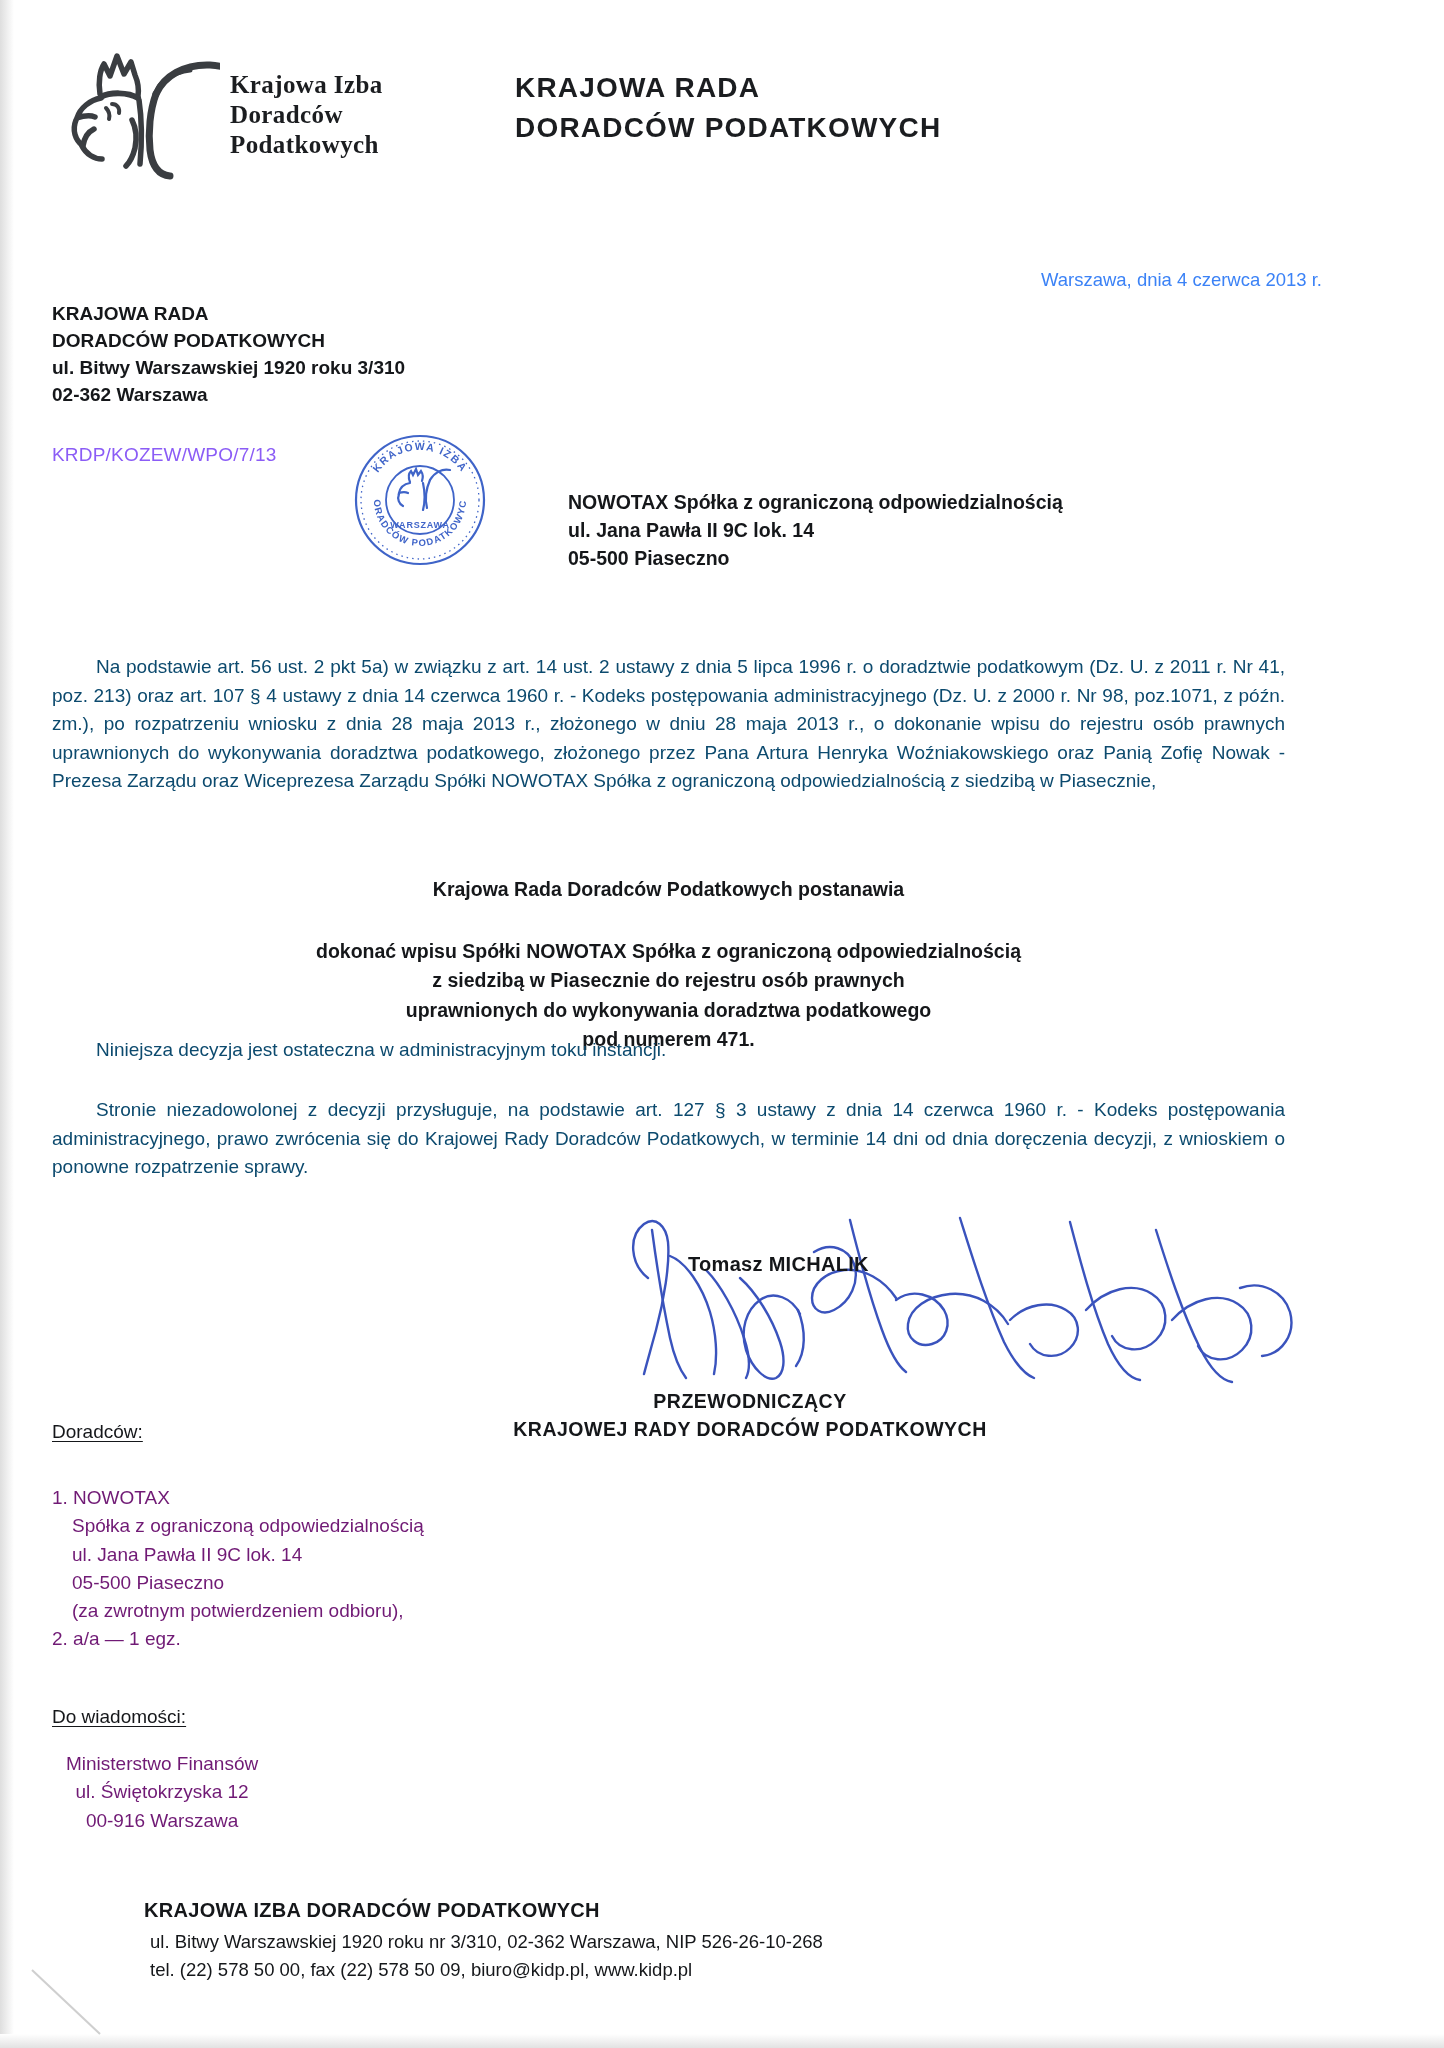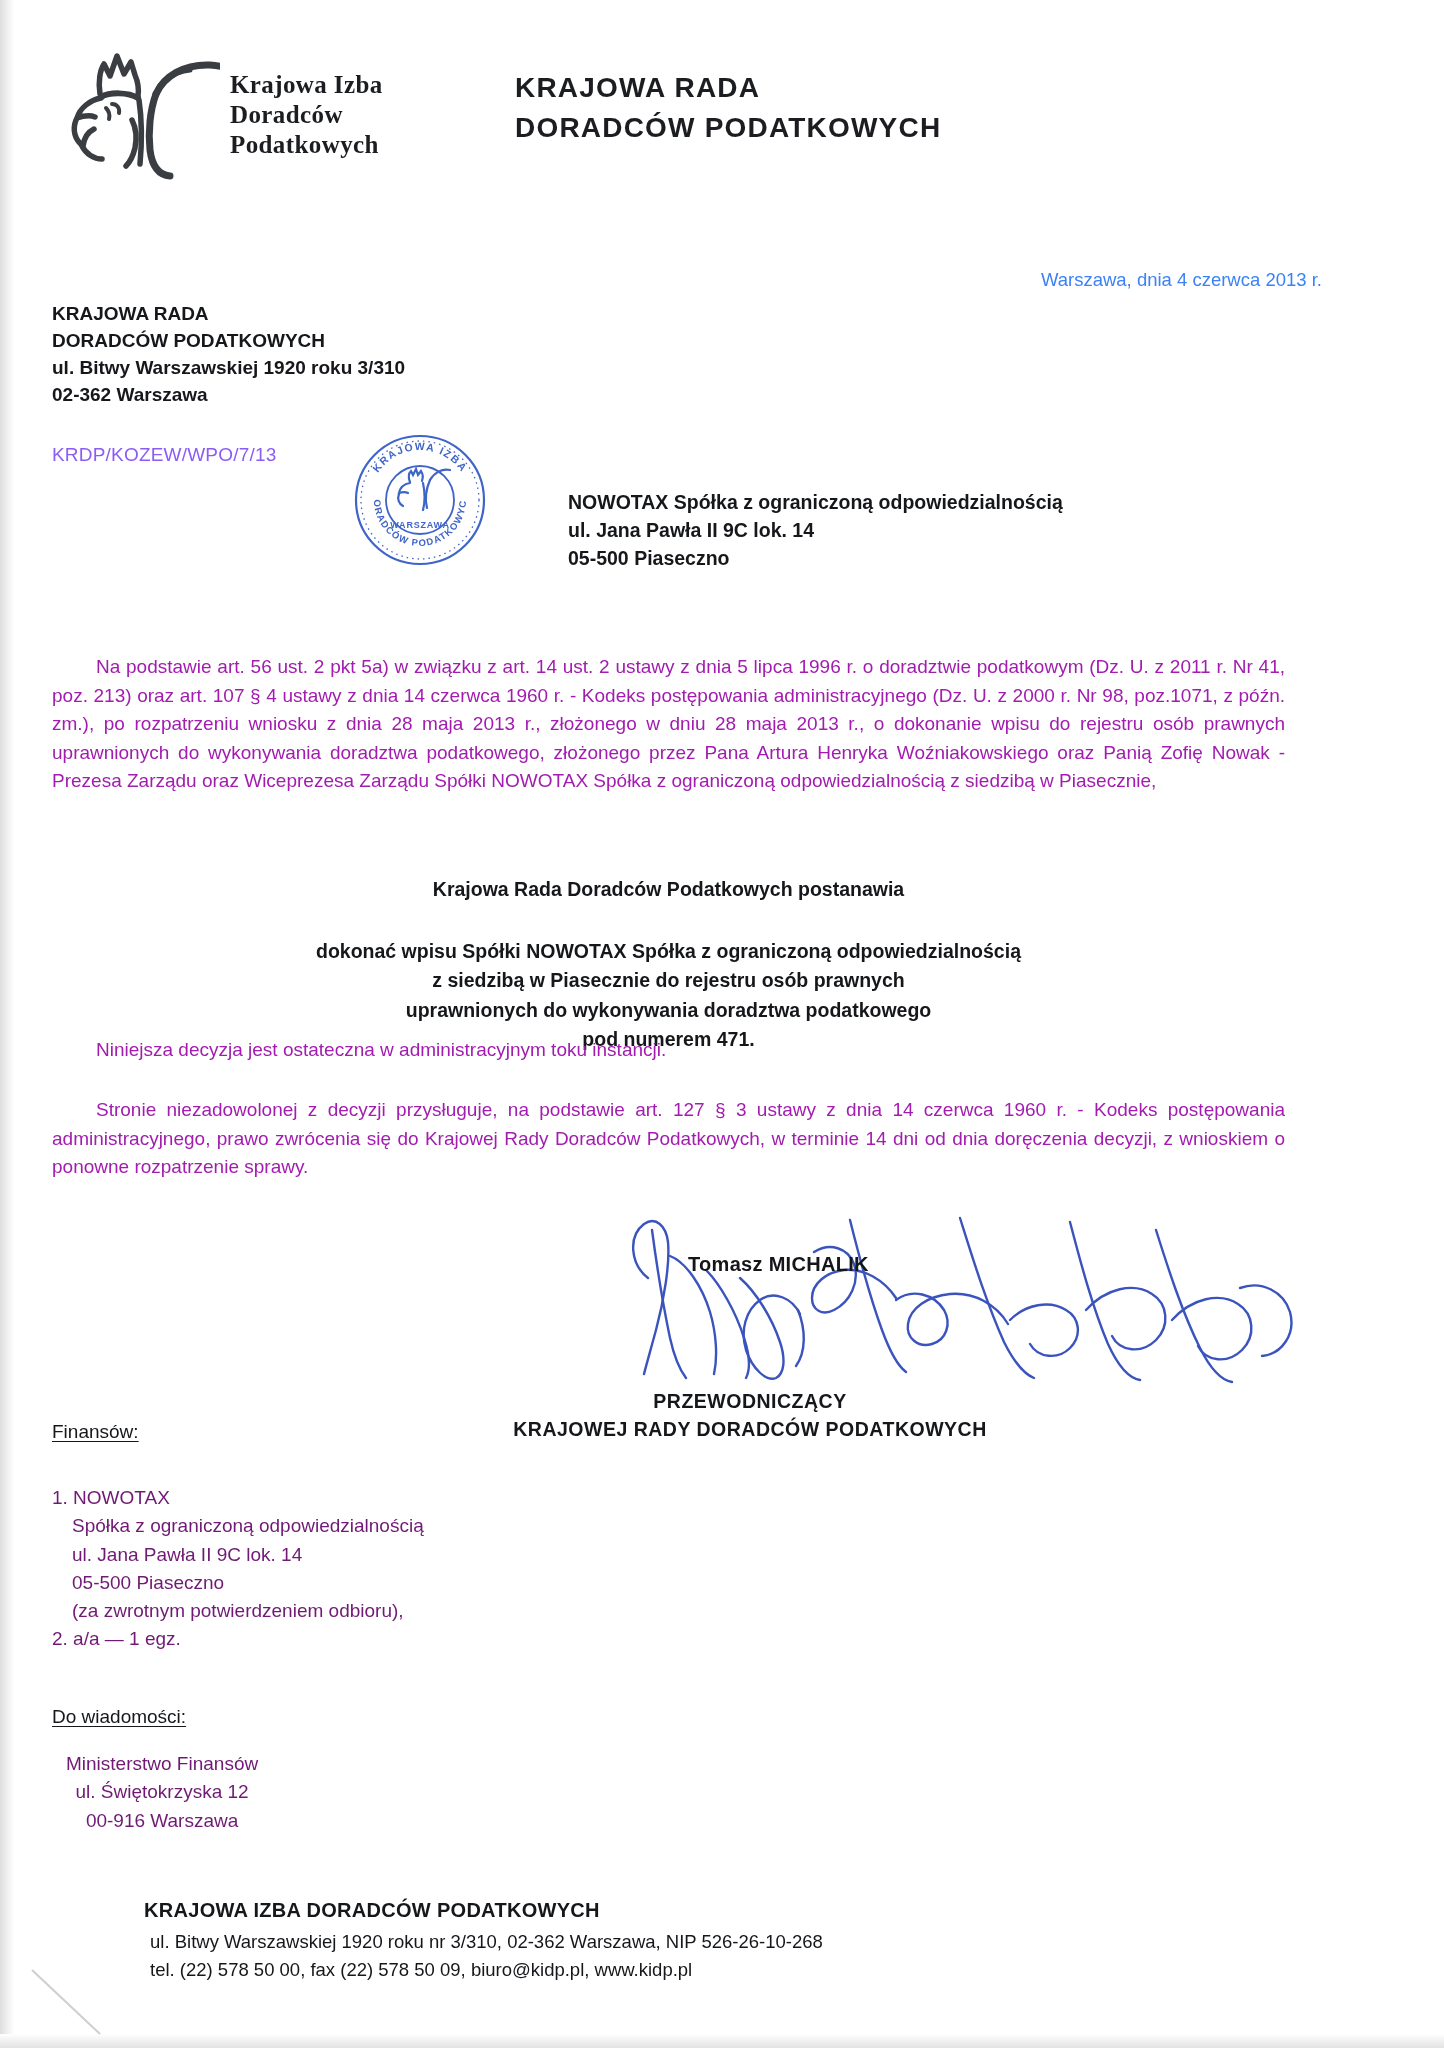--- a/index.html
+++ b/index.html
@@ -124,21 +124,21 @@
     letter-spacing: 0.6px;
   }
 
   .body-para {
     position: absolute;
     left: 52px;
     width: 1233px;
     text-align: justify;
     font-size: 19px;
     line-height: 1.50;
-    color: #a21caf;
+    color: #0c4a6e;
   }
   #para-basis { top: 653px; }
   #para-basis .indent { display: inline-block; width: 44px; }
 
   .center-block {
     position: absolute;
     left: 52px;
     width: 1233px;
     text-align: center;
     font-weight: 700;
@@ -369,21 +369,21 @@
     </g>
   </svg>
 
   <div class="sig-name">Tomasz MICHALIK</div>
 
   <div class="sig-role">
     <span>PRZEWODNICZĄCY</span>
     <span>KRAJOWEJ RADY DORADCÓW PODATKOWYCH</span>
   </div>
 
-  <div class="dist-heading" id="otrzymuja-heading">Finansów:</div>
+  <div class="dist-heading" id="otrzymuja-heading">Doradców:</div>
   <div class="dist-list" id="otrzymuja-list">
     <span>1. NOWOTAX</span>
     <span class="ind">Spółka z ograniczoną odpowiedzialnością</span>
     <span class="ind">ul. Jana Pawła II 9C lok. 14</span>
     <span class="ind">05-500 Piaseczno</span>
     <span class="ind">(za zwrotnym potwierdzeniem odbioru),</span>
     <span>2. a/a — 1 egz.</span>
   </div>
 
   <div class="dist-heading" id="wiadomosci-heading">Do wiadomości:</div>

